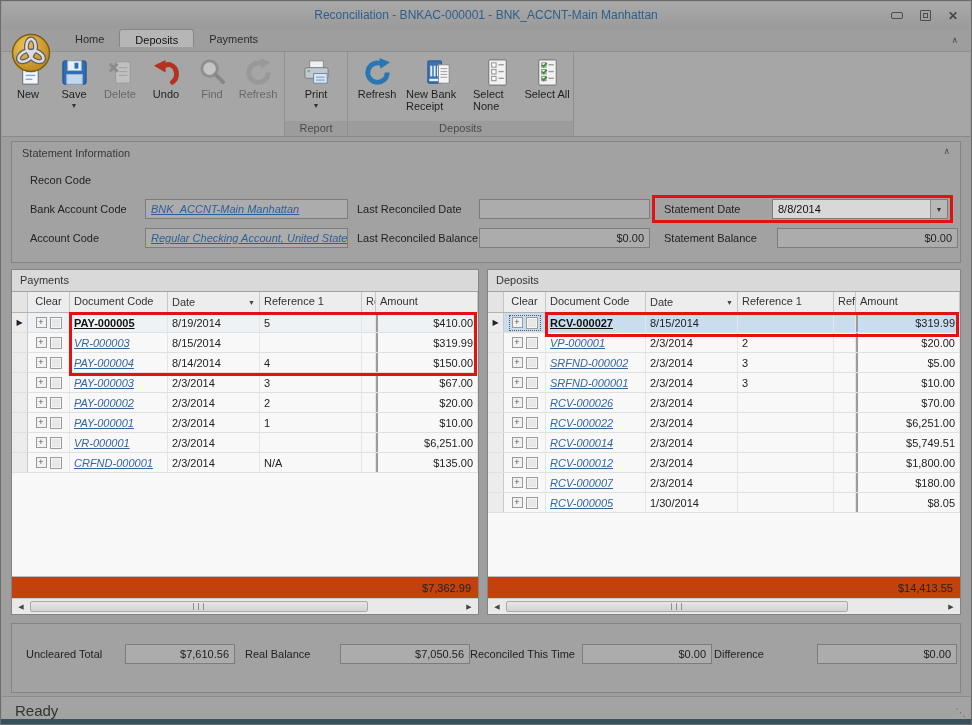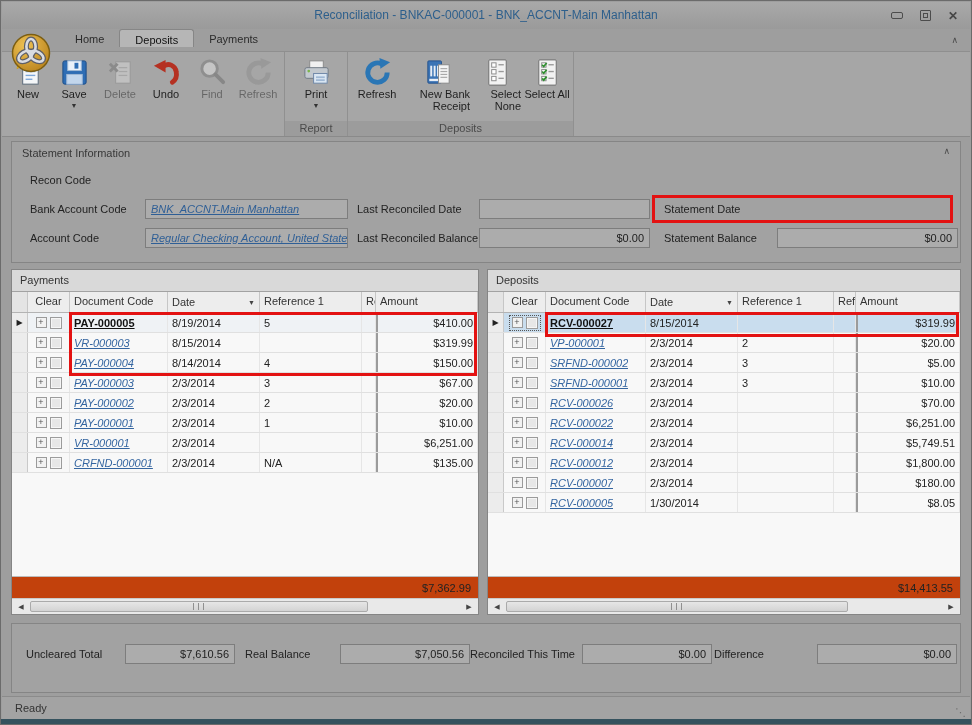--- a/index.html
+++ b/index.html
@@ -26,21 +26,21 @@
   .ribbon-collapse{position:absolute;right:12px;top:6px;font-size:9px;color:#4e4e4e;}
 
   
   .ribbon{position:absolute;top:50px;left:1px;right:1px;height:84px;background:#a6a6a6;border-top:1px solid #8f8f8f;border-bottom:1px solid #8a8a8a;display:flex;align-items:stretch;}
   .rb-group{display:flex;flex-direction:column;border-right:1px solid #909090;}
   .rb-btns{flex:1;display:flex;align-items:flex-start;padding:3px 3px 0;}
   .rb-cap{height:15px;text-align:center;font-size:11px;color:#4a4a4a;background:rgba(0,0,0,0.06);line-height:14px;}
   .rb-btn{width:46px;display:flex;flex-direction:column;align-items:center;padding-top:2px;font-size:11px;color:#1f1f1f;cursor:default;}
   .rb-btn.wide{width:64px;}
   .rb-btn .ic{width:31px;height:31px;}
-  .rb-btn .lbl{line-height:12px;text-align:right;white-space:pre-line;}
+  .rb-btn .lbl{line-height:12px;text-align:left;white-space:pre-line;}
   .rb-btn .drop{font-size:7px;color:#333;line-height:7px;margin-top:2px;}
   .rb-btn.disabled{opacity:.48;filter:grayscale(1);}
   .vsep{width:1px;background:#949494;margin:3px 1px;}
 
   
   .panel{position:absolute;border:1px solid #858585;background:#a2a2a2;box-sizing:border-box;padding-left:22px;}
   #statement-panel{top:140px;left:10px;right:10px;height:122px;}
   .panel-cap{position:absolute;left:10px;top:5px;font-size:11px;color:#383838;}
   .panel-chev{position:absolute;right:10px;top:4px;font-size:9px;color:#4e4e4e;}
   .sf-label{position:absolute;font-size:11px;color:#222;white-space:nowrap;}
@@ -85,21 +85,21 @@
   .sarrow{position:absolute;top:1px;bottom:1px;width:14px;display:flex;align-items:center;justify-content:center;font-size:7px;color:#444;}
   .sarrow.left{left:2px;} .sarrow.right{right:2px;}
   .sthumb{position:absolute;top:2px;bottom:2px;left:18px;width:72%;background:linear-gradient(#e6e6e6,#d3d3d3);border:1px solid #aaa;border-radius:2px;display:flex;align-items:center;justify-content:center;}
   .sthumb .grip-lines{width:9px;height:7px;border-left:1px solid #909090;border-right:1px solid #909090;background:linear-gradient(90deg,transparent 45%,#909090 45%,#909090 55%,transparent 55%);}
 
   
   #summary-panel{top:622px;left:10px;right:10px;height:70px;}
 
   
   .statusbar{position:absolute;left:1px;right:1px;bottom:5px;height:22px;background:#a3a3a3;border-top:1px solid #8b8b8b;}
-  .status-text{position:absolute;left:13px;top:5px;font-size:11px;color:#333;}
+  .status-text{position:absolute;left:13px;top:5px;font-size:15px;color:#333;}
   .resize-grip{position:absolute;right:4px;bottom:2px;font-size:11px;color:#6f6f6f;line-height:10px;}
 
   
   .ann{position:absolute;border:3px solid #e31212;box-sizing:border-box;z-index:50;pointer-events:none;}
   #ann-statement-date{left:651px;top:194px;width:301px;height:28px;}
   #ann-payment-rows{left:68px;top:311px;width:408px;height:64px;}
   #ann-deposit-row{left:544px;top:311px;width:414px;height:25px;}
 </style>
 </head>
 <body>
@@ -339,20 +339,26 @@
     <div class="sf-label" style="left:18px;top:90px">Account Code</div>
     <div class="sf-field" style="left:133px;top:86px;width:203px"><a class="sf-link">Regular Checking Account, United States, New</a></div>
 
     <div class="sf-label" style="left:345px;top:61px">Last Reconciled Date</div>
     <div class="sf-field" style="left:467px;top:57px;width:171px"></div>
 
     <div class="sf-label" style="left:345px;top:90px">Last Reconciled Balance</div>
     <div class="sf-field right" style="left:467px;top:86px;width:171px">$0.00</div>
 
     <div class="sf-label" style="left:652px;top:61px">Statement Date</div>
+    <div class="combo" style="left:760px;top:57px;width:176px">
+      <div class="cv">8/8/2014</div>
+      <div class="cbtn">
+          <span>▼</span>
+        </div>
+    </div>
 
     <div class="sf-label" style="left:652px;top:90px">Statement Balance</div>
     <div class="sf-field right" style="left:765px;top:86px;width:181px">$0.00</div>
   </div>
 
   <div class="grids">
 
     <div class="gpanel pay">
       <div class="gcap">Payments</div>
       <div class="ghead">

